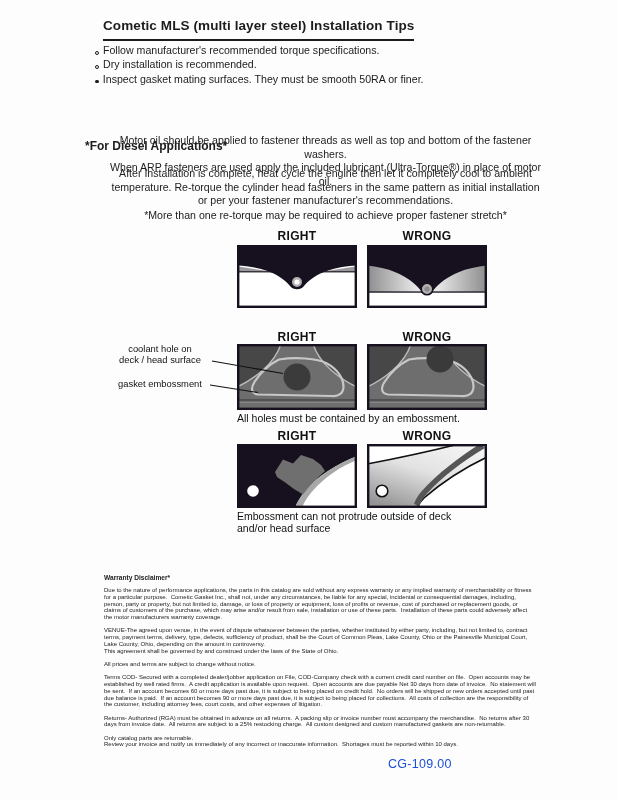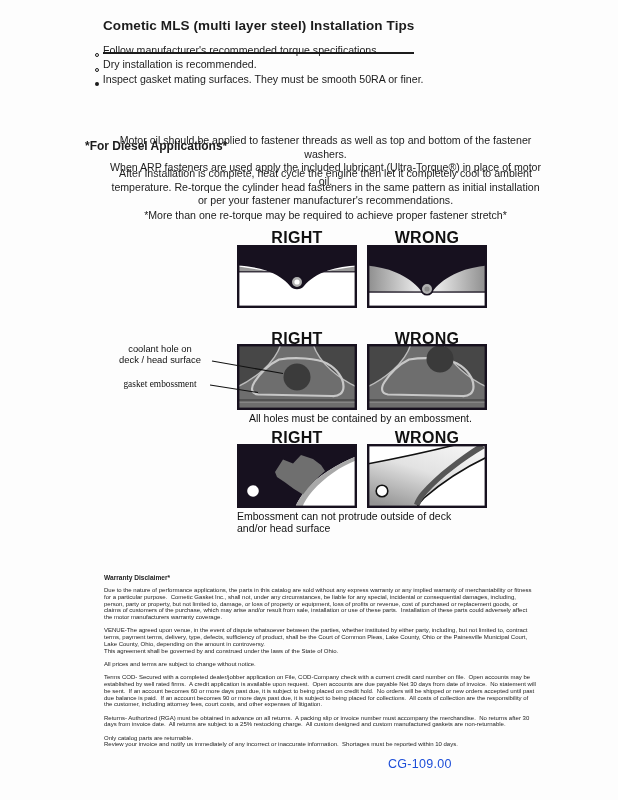--- a/index.html
+++ b/index.html
@@ -7,34 +7,34 @@
     --text:#1c1c1c;
     --paper:#fdfdfd;
     --graymid:#6e6e6e;
   }
   *{box-sizing:border-box;margin:0;padding:0;}
   html,body{background:#fff;}
   body{font-family:"Liberation Sans", sans-serif;color:var(--text);}
   #page{position:relative;width:618px;height:800px;background:var(--paper);overflow:hidden;}
 
   .title{position:absolute;left:103px;top:18px;font-size:13.5px;font-weight:bold;
-         border-bottom:2px solid var(--text);padding-bottom:19px;letter-spacing:.1px;}
+         border-bottom:2px solid var(--text);padding-bottom:6px;letter-spacing:.1px;}
 
   .tips{position:absolute;left:95px;top:43px;width:500px;font-size:10.6px;line-height:14.4px;}
-  .tip{display:flex;align-items:flex-end;}
+  .tip{display:flex;align-items:center;}
   .tip .mark{width:4px;height:4px;border:1px solid var(--text);border-radius:50%;
              margin:4.6px 4px 0 0;flex:0 0 auto;}
   .tip.sub{}
   .tip.sub .mark{background:var(--text);width:3.8px;height:3.8px;border:none;margin-top:5px;}
 
   .h2{position:absolute;left:85px;font-size:12px;font-weight:bold;margin-top:22px;}
   .para{position:absolute;left:103px;width:445px;font-size:10.6px;line-height:13.5px;
         white-space:pre-wrap;text-align:center;}
 
-  .dlabel{position:absolute;width:120px;text-align:center;font-size:16px;font-weight:bold;
+  .dlabel{position:absolute;width:120px;text-align:center;font-size:12px;font-weight:bold;
           letter-spacing:.3px;color:#111;}
   .dbox{position:absolute;width:120px;height:66px;}
   .dbox svg{display:block;width:100%;height:100%;}
   .caption{position:absolute;font-size:10.5px;line-height:11.5px;white-space:pre-wrap;color:#111;}
 
   .annot{position:absolute;width:100px;text-align:center;font-size:9.4px;line-height:10.6px;
          white-space:pre-wrap;color:#111;}
   .annot-lines{position:absolute;left:100px;top:330px;width:210px;height:85px;pointer-events:none;}
 
   .fine{position:absolute;left:104px;top:574px;width:432px;color:#222;}
@@ -108,21 +108,21 @@
       <rect x="1.2" y="1.2" width="117.6" height="60.6" fill="none" stroke="var(--ink)" stroke-width="2.4"></rect>
     </svg>
   </div>
 
 
   <div class="dlabel" style="left:237px;top:330px;">RIGHT</div>
   <div class="dlabel" style="left:367px;top:330px;">WRONG</div>
 
   <div class="annot" style="left:110px;top:344px;">coolant hole on
 deck / head surface</div>
-  <div class="annot" style="left:110px;top:379px;font-family:Liberation Serif, serif;">gasket embossment</div>
+  <div class="annot" style="left:110px;top:379px;">gasket embossment</div>
 
   <div class="dbox" style="left:237px;top:344px;">
     <svg viewBox="0 0 120 66">
       <rect width="120" height="66" fill="var(--graymid)"></rect>
       <path d="M0,0 H44 C41,9 35,18 26,26 C18,33 9,39 0,43 Z" fill="#474747"></path>
       <path d="M44,0 C41,9 35,18 26,26 C18,33 9,39 0,43" stroke="#bcbcbc" stroke-width="1.4" fill="none"></path>
       <path d="M120,0 H76 C79,9 85,18 94,26 C102,33 111,39 120,43 Z" fill="#474747"></path>
       <path d="M76,0 C79,9 85,18 94,26 C102,33 111,39 120,43" stroke="#bcbcbc" stroke-width="1.4" fill="none"></path>
       <rect x="0" y="55" width="120" height="2.6" fill="#515151"></rect>
       <rect x="0" y="57.6" width="120" height="1.2" fill="#8c8c8c"></rect>
@@ -145,21 +145,21 @@
       <circle cx="73" cy="15" r="13.5" fill="#3a3a3a"></circle>
       <rect x="1.2" y="1.2" width="117.6" height="63.6" fill="none" stroke="var(--ink)" stroke-width="2.4"></rect>
     </svg>
   </div>
 
   <svg class="annot-lines" viewBox="0 0 210 85">
     <line x1="112" y1="31" x2="183" y2="43.5" stroke="#111" stroke-width="1.1"></line>
     <line x1="110" y1="55" x2="158" y2="62.5" stroke="#111" stroke-width="1.1"></line>
   </svg>
 
-  <div class="caption" style="left:237px;top:413px;margin-left:12px;">All holes must be contained by an embossment.</div>
+  <div class="caption" style="left:237px;top:413px;">All holes must be contained by an embossment.</div>
 
   <div class="dlabel" style="left:237px;top:429px;">RIGHT</div>
   <div class="dlabel" style="left:367px;top:429px;">WRONG</div>
 
   <div class="dbox" style="left:237px;top:444px;height:64px;">
     <svg viewBox="0 0 120 64">
       <rect width="120" height="64" fill="#ffffff"></rect>
       <path d="M0,0 H120 V12 C100,20 80,32 68,47 C64,52 60,58 58,64 L0,64 Z" fill="var(--ink)"></path>
       <path d="M120,12 C100,20 80,32 68,47 C64,52 60,58 58,64 L65,64 C67,58 71,52 75.5,47 C87.5,33.5 103,22.5 120,16 Z" fill="#a8a8a8"></path>
       <path d="M38,28 L46,15.5 L56,19.5 L64,11 L76,15 L84,21 L88,27 C80,34 72,42 66,50.5 L57,45 L47.5,38 L40,33 Z" fill="#6f6f6f"></path>

